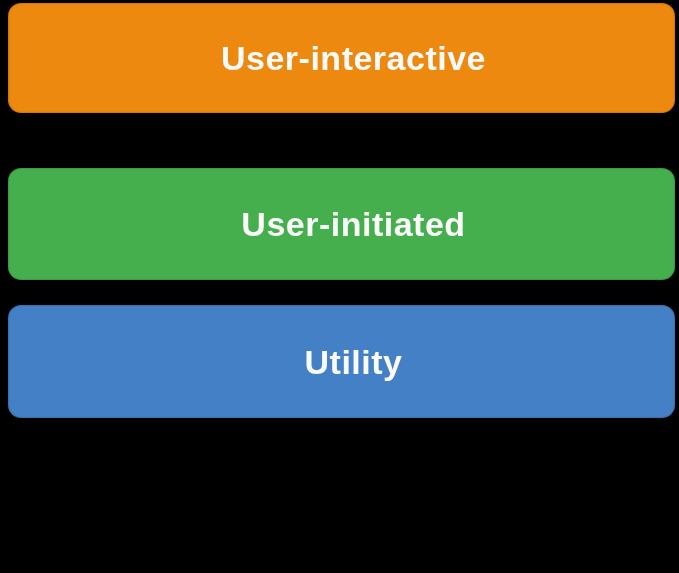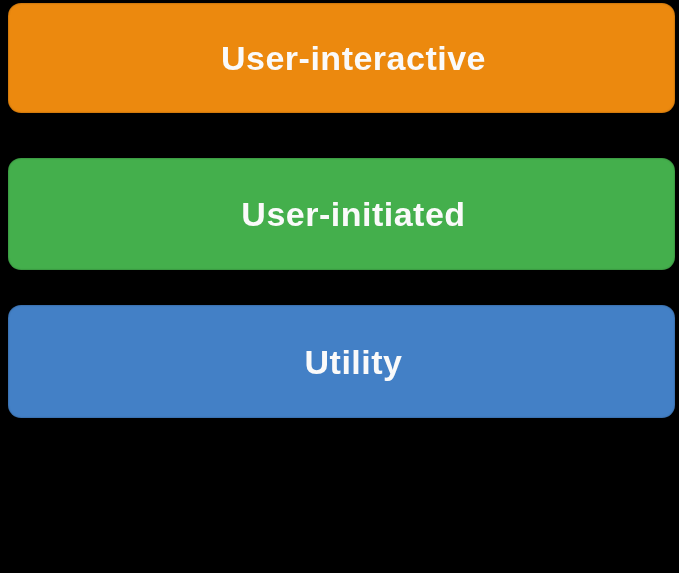--- a/index.html
+++ b/index.html
@@ -24,21 +24,21 @@
     box-shadow: 0 0 2px rgba(0,0,0,0.4) inset;
   }
   .qos-bar .label {
     font-size: 34px;
     font-weight: bold;
     letter-spacing: 0.5px;
     line-height: 1;
     margin-left: 24px;
   }
   .bar-1 { top: 3px;   height: 110px; }
-  .bar-2 { top: 158px; height: 112px; }
+  .bar-2 { top: 168px; height: 112px; }
   .bar-3 { top: 305px; height: 113px; }
   .bar-4 { top: 457px; height: 111px; }
 </style>
 </head>
 <body>
 
 <div class="slide" style="background: rgb(0, 0, 0);">
 
   <div class="qos-bar bar-1" style="background: rgb(236, 137, 14);">
     <span class="label" style="color: rgb(250, 250, 250);">User-interactive</span>

